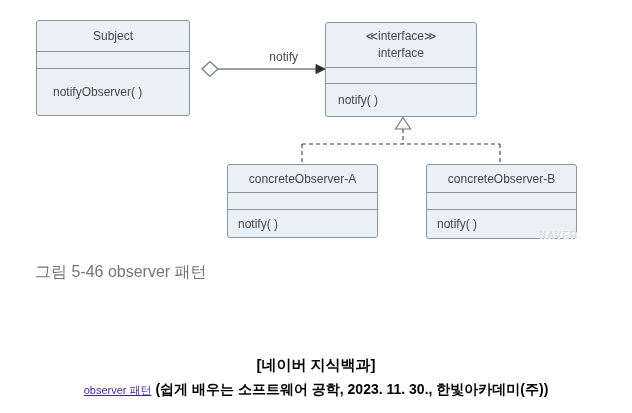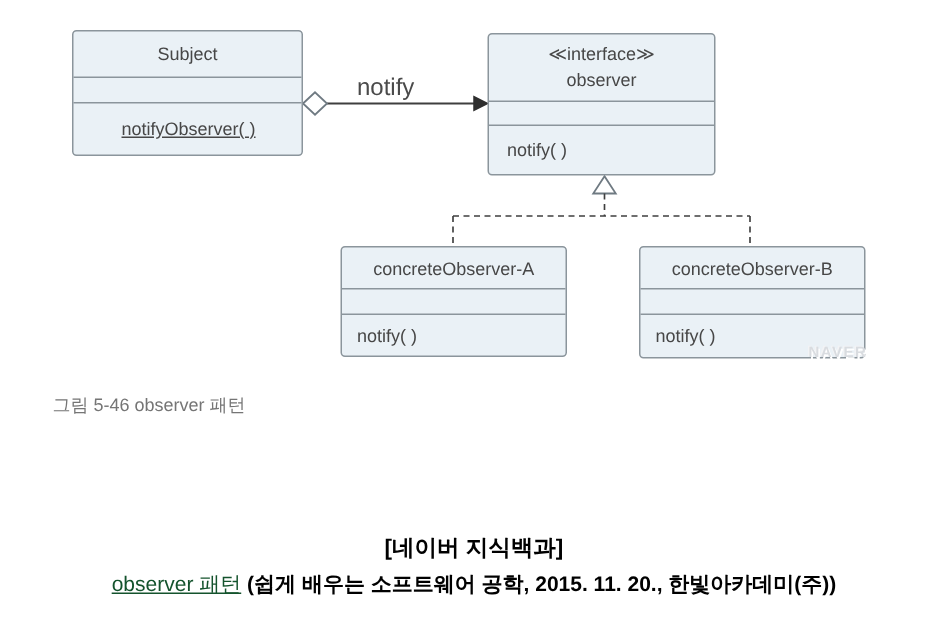--- a/index.html
+++ b/index.html
@@ -29,61 +29,61 @@
     display:flex; flex-direction:column;
     align-items:center; justify-content:center;
     flex:0 0 auto;
   }
   .uml-box .mid { flex:0 0 auto; border-top:1.5px solid #8b959c; }
   .uml-box .mth {
     flex:1 1 auto; border-top:1.5px solid #8b959c;
     display:flex; align-items:center;
   }
 
-  .box-subject  { left:48px;  top:20px;  width:154px; height:84px; }
+  .box-subject  { left:36px;  top:20px;  width:154px; height:96px; }
   .box-subject .hdr { height:30px; }
   .box-subject .mid { height:16px; }
-  .box-subject .mth span { padding-left:32px;text-decoration:underline; }
+  .box-subject .mth span { padding-left:16px; }
 
   .box-observer { left:325px; top:22px;  width:152px; height:95px; }
   .box-observer .hdr { height:44px; line-height:17px;justify-content:center; }
   .box-observer .mid { height:15px; }
   .box-observer .mth span { padding-left:12px; }
 
   .box-ca { left:227px; top:164px; width:151px; height:74px; }
   .box-cb { left:426px; top:164px; width:151px; height:75px; }
   .box-ca .hdr, .box-cb .hdr { height:27px; }
   .box-ca .mid, .box-cb .mid { height:16px; }
   .box-ca .mth span, .box-cb .mth span { padding-left:10px; }
 
   .assoc-label {
     position:absolute; left:238px; top:50px; width:60px;
-    text-align:left; font-size:16px; color:#4a4a4a;
+    text-align:right; font-size:12px; color:#4a4a4a;
   }
   .watermark {
     position:absolute; left:539px; top:230px;
     font-size:10px; font-weight:bold; letter-spacing:1px;
     color:#d9dce0;
     text-shadow: 1px 1px 0 #ffffff, -1px -1px 0 #f2f3f5;
   }
   .caption {
     position:absolute; left:35px; top:262px;
-    font-size:12px; color:#757575;
+    font-size:16px; color:#757575;
   }
   .footer-line1 {
     position:absolute; left:0; top:356px; width:632px;
     text-align:center; font-size:15px; font-weight:bold; color:#000000;
   }
   .footer-line2 {
     position:absolute; left:0; top:381px; width:632px;
     text-align:center; font-size:14px; color:#000000;
   }
   .footer-line2 a {
-    color:#14532d; text-decoration:underline;
-    font-weight:normal; font-size:14px;
+    color:#4c1d95; text-decoration:underline;
+    font-weight:normal; font-size:11px;
   }
   .footer-line2 .cite { font-weight:bold; }
 </style>
 </head>
 <body>
 
 <div class="canvas">
   <div class="diagram">
 
     <svg class="connectors" width="632" height="260" viewBox="0 0 632 260">
@@ -100,21 +100,21 @@
       <div class="hdr">Subject</div>
       <div class="mid"></div>
       <div class="mth">
         <span>notifyObserver( )</span>
       </div>
     </div>
 
     <div class="uml-box box-observer">
       <div class="hdr">
         <span>≪interface≫</span>
-        <span>observer</span>
+        <span>interface</span>
       </div>
       <div class="mid"></div>
       <div class="mth">
         <span>notify( )</span>
       </div>
     </div>
 
     <div class="uml-box box-ca">
       <div class="hdr">concreteObserver-A</div>
       <div class="mid"></div>
@@ -134,15 +134,15 @@
     <div class="assoc-label">notify</div>
     <div class="watermark">NAVER</div>
   </div>
 
   <div class="caption">그림 5-46 observer 패턴</div>
 
   <div class="footer-line1">[네이버 지식백과]</div>
 
   <div class="footer-line2">
     <a href="#">observer 패턴</a>
-    <span class="cite">(쉽게 배우는 소프트웨어 공학, 2015. 11. 20., 한빛아카데미(주))</span>
+    <span class="cite">(쉽게 배우는 소프트웨어 공학, 2023. 11. 30., 한빛아카데미(주))</span>
   </div>
 </div>
 
 </body></html>

